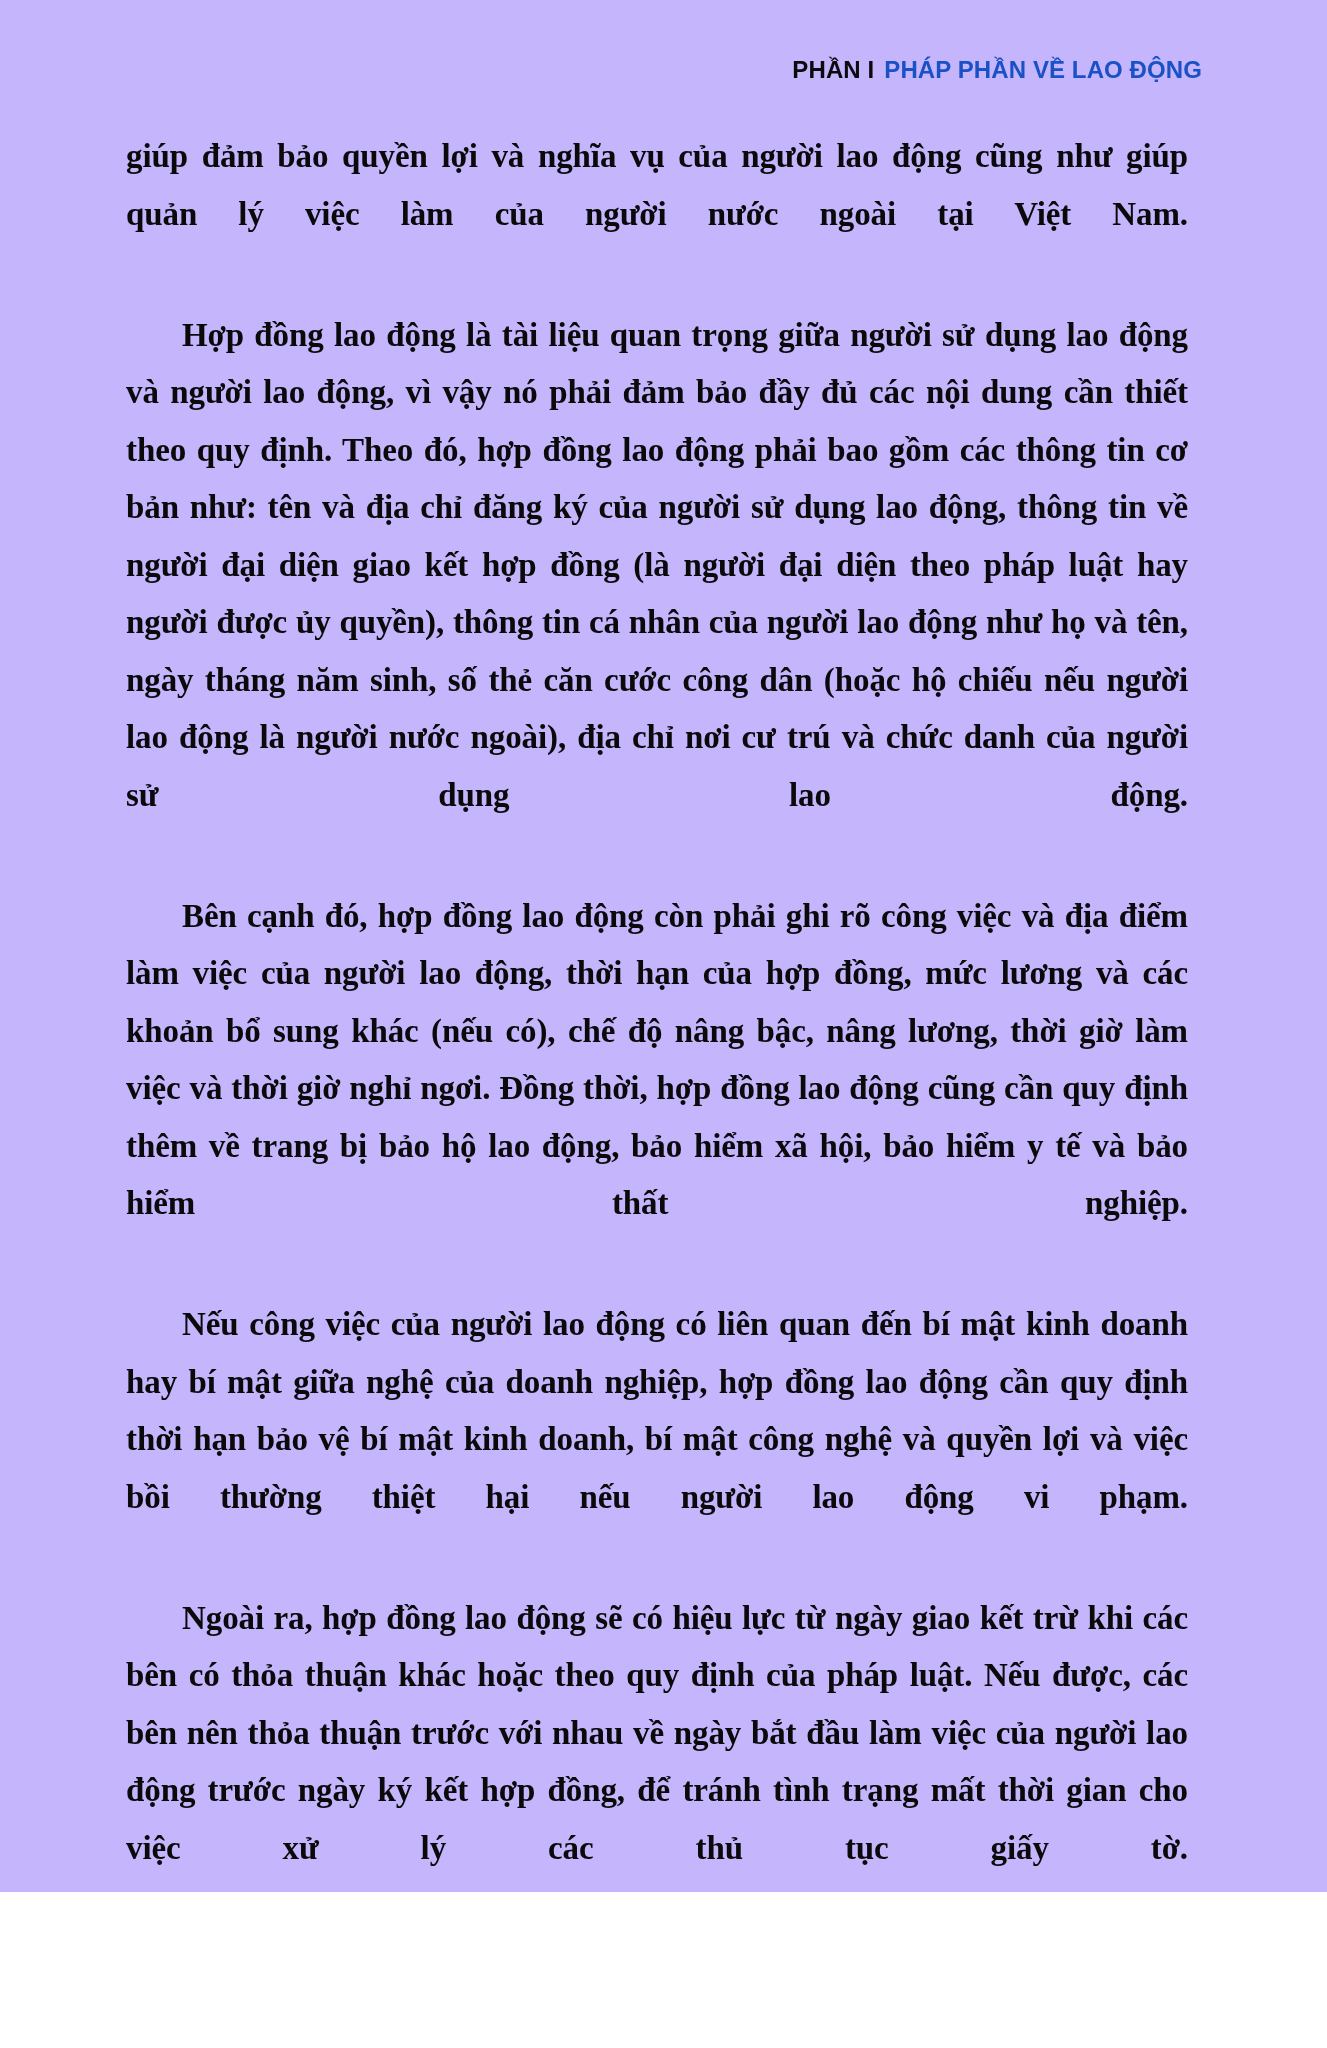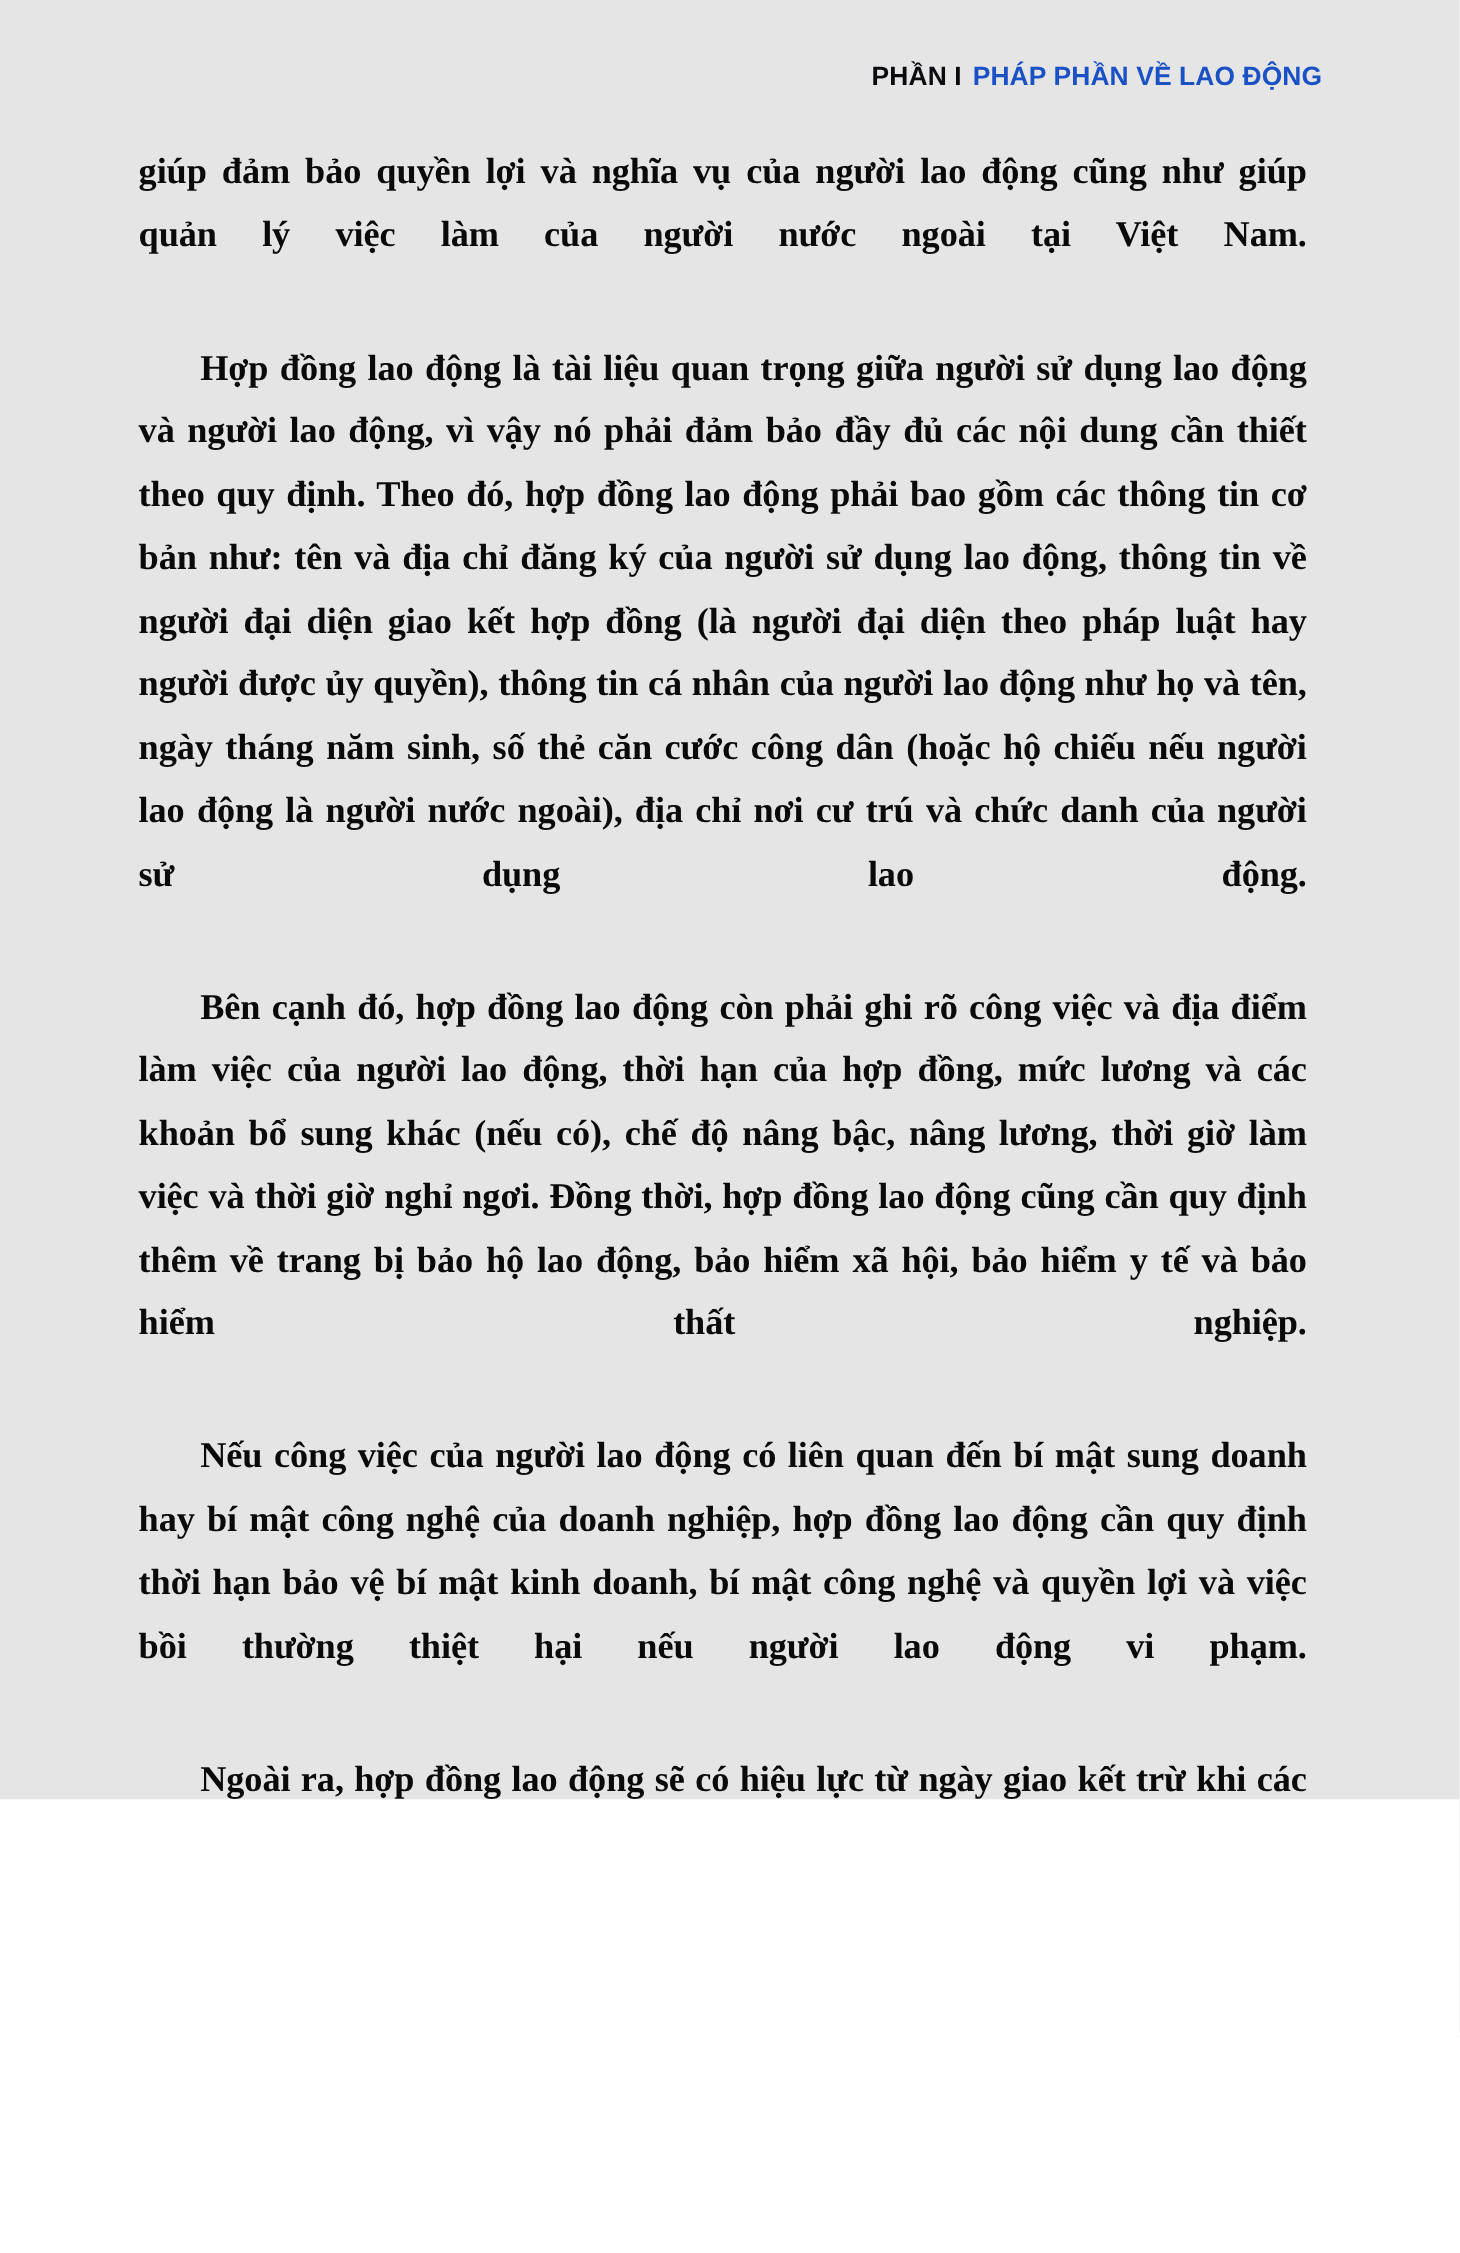--- a/index.html
+++ b/index.html
@@ -5,23 +5,23 @@
 <style>
   html, body {
     margin: 0;
     padding: 0;
     background: #ffffff;
   }
 
   .page {
     position: relative;
     width: 1327px;
-    height: 1636px;
+    height: 1892px;
     margin: 0 auto;
-    background: #e5e5e5;
+    background: #c4b5fd;
     overflow: hidden;
     font-family: "Liberation Serif", "DejaVu Serif", serif;
     color: #0d0d0d;
     box-sizing: border-box;
   }
 
   
   .running-head {
     position: absolute;
     top: 56px;
@@ -99,21 +99,21 @@
     <span class="part-title">PHÁP PHẦN VỀ LAO ĐỘNG</span>
   </div>
 
   <div class="content">
     <p class="para continued">giúp đảm bảo quyền lợi và nghĩa vụ của người lao động cũng như giúp quản lý việc làm của người nước ngoài tại Việt Nam.</p>
 
     <p class="para">Hợp đồng lao động là tài liệu quan trọng giữa người sử dụng lao động và người lao động, vì vậy nó phải đảm bảo đầy đủ các nội dung cần thiết theo quy định. Theo đó, hợp đồng lao động phải bao gồm các thông tin cơ bản như: tên và địa chỉ đăng ký của người sử dụng lao động, thông tin về người đại diện giao kết hợp đồng (là người đại diện theo pháp luật hay người được ủy quyền), thông tin cá nhân của người lao động như họ và tên, ngày tháng năm sinh, số thẻ căn cước công dân (hoặc hộ chiếu nếu người lao động là người nước ngoài), địa chỉ nơi cư trú và chức danh của người sử dụng lao động.</p>
 
     <p class="para">Bên cạnh đó, hợp đồng lao động còn phải ghi rõ công việc và địa điểm làm việc của người lao động, thời hạn của hợp đồng, mức lương và các khoản bổ sung khác (nếu có), chế độ nâng bậc, nâng lương, thời giờ làm việc và thời giờ nghỉ ngơi. Đồng thời, hợp đồng lao động cũng cần quy định thêm về trang bị bảo hộ lao động, bảo hiểm xã hội, bảo hiểm y tế và bảo hiểm thất nghiệp.</p>
 
-    <p class="para">Nếu công việc của người lao động có liên quan đến bí mật sung doanh hay bí mật công nghệ của doanh nghiệp, hợp đồng lao động cần quy định thời hạn bảo vệ bí mật kinh doanh, bí mật công nghệ và quyền lợi và việc bồi thường thiệt hại nếu người lao động vi phạm.</p>
+    <p class="para">Nếu công việc của người lao động có liên quan đến bí mật kinh doanh hay bí mật giữa nghệ của doanh nghiệp, hợp đồng lao động cần quy định thời hạn bảo vệ bí mật kinh doanh, bí mật công nghệ và quyền lợi và việc bồi thường thiệt hại nếu người lao động vi phạm.</p>
 
     <p class="para">Ngoài ra, hợp đồng lao động sẽ có hiệu lực từ ngày giao kết trừ khi các bên có thỏa thuận khác hoặc theo quy định của pháp luật. Nếu được, các bên nên thỏa thuận trước với nhau về ngày bắt đầu làm việc của người lao động trước ngày ký kết hợp đồng, để tránh tình trạng mất thời gian cho việc xử lý các thủ tục giấy tờ.</p>
 
     <p class="para">Khi giao kết hợp đồng lao động, người lao động có thể đàm phán với người sử dụng lao động về việc sẽ làm việc không đầy đủ thời gian. Ý nghĩa của thuật ngữ “làm việc không đầy đủ thời</p>
   </div>
 
 
 </div>
 
 </body></html>

